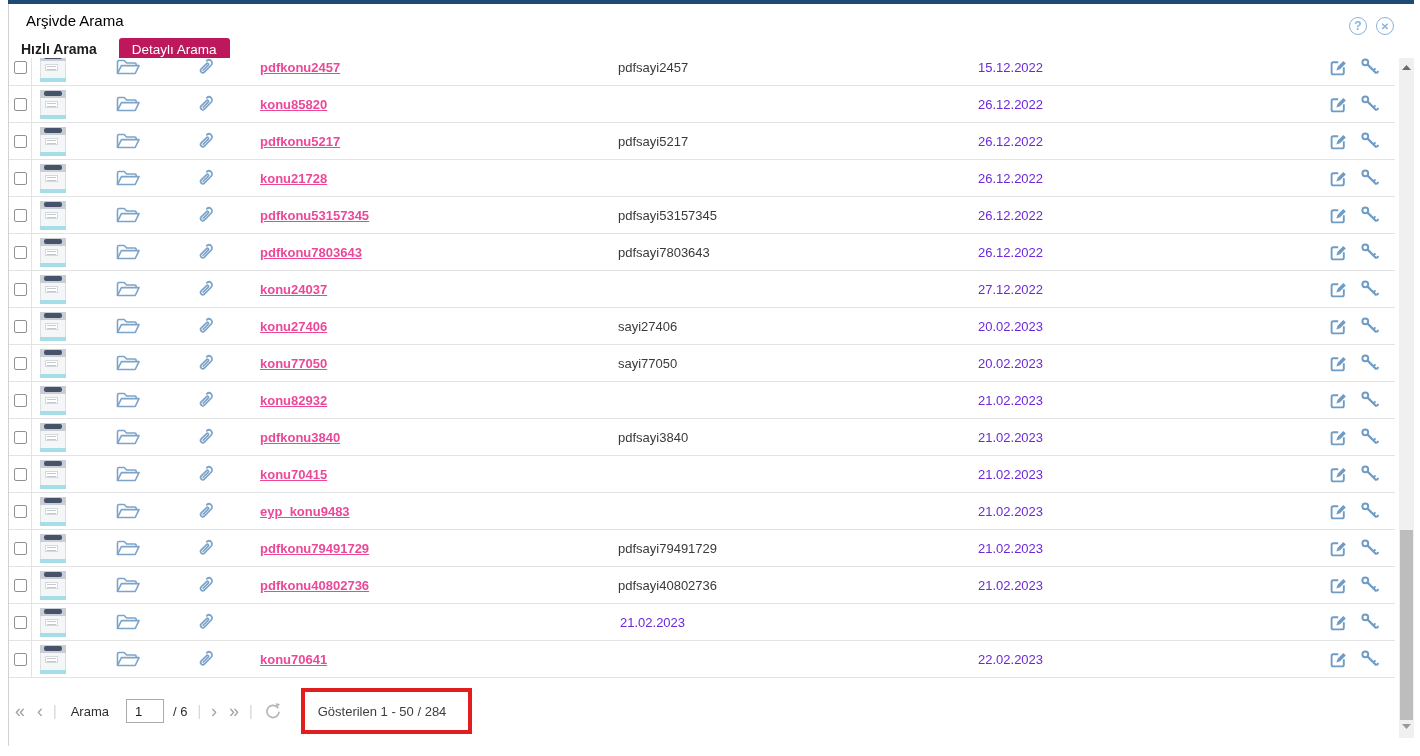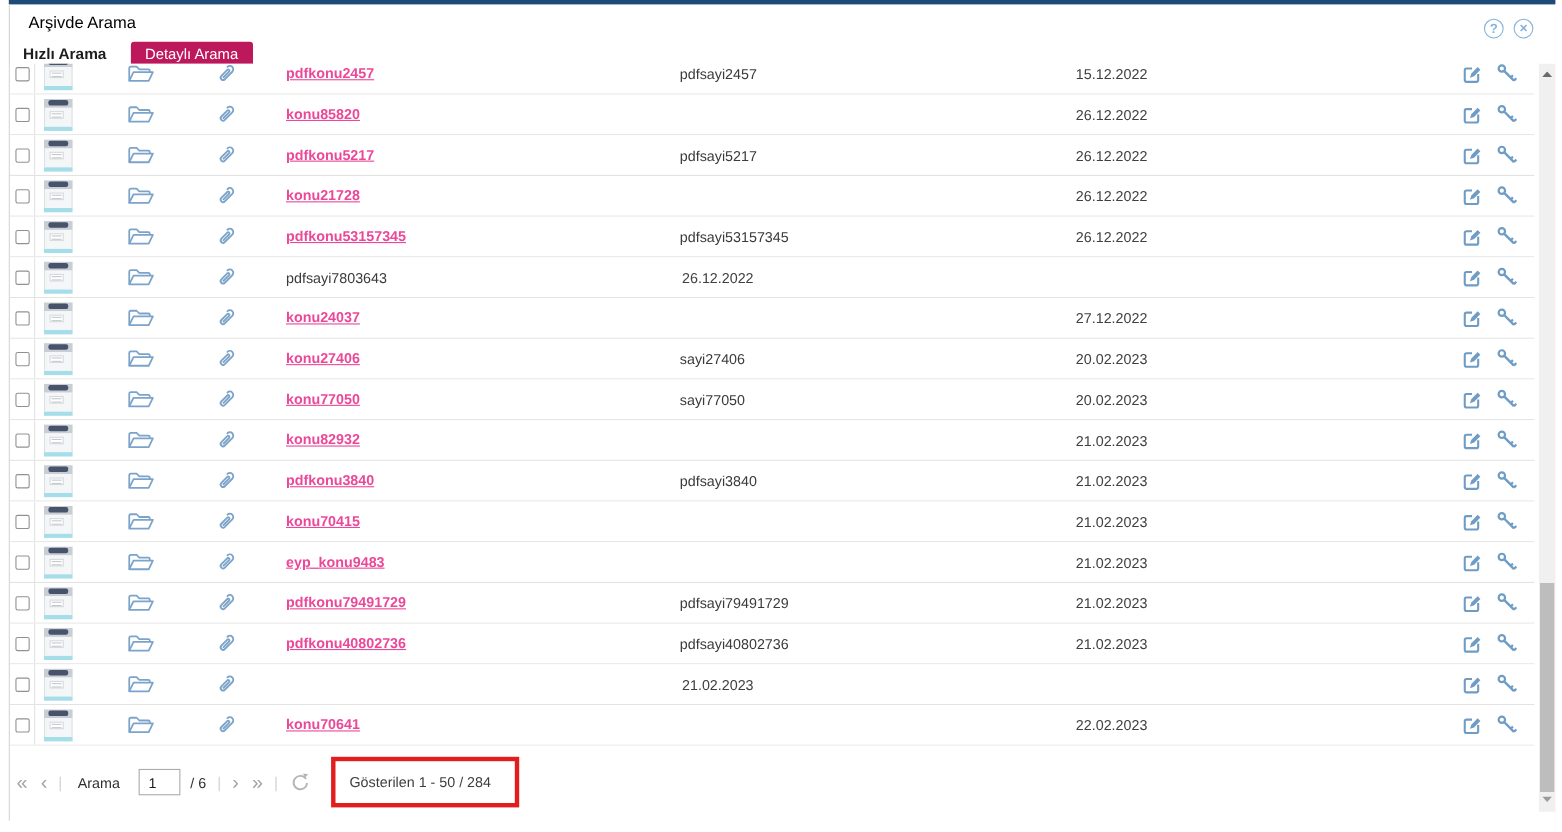--- a/index.html
+++ b/index.html
@@ -24,21 +24,21 @@
   .viewport { position:absolute; top:58px; left:9px; width:1386px; height:620px; overflow:hidden; background:#fff; }
   .rows { margin-top:-9px; }
   .row { height:37px; display:flex; align-items:center; border-bottom:1px solid #e3e3e3; background:#fff; }
   .cell-check { width:23px; align-self:stretch; display:flex; align-items:center; justify-content:center; border-right:1px solid #e3e3e3; }
   .cb { width:13px; height:13px; border:1px solid #919191; border-radius:2px; background:#fff; cursor:pointer; }
   .cell-archive { width:42px; display:flex; justify-content:center; }
   .cell-folder { width:108px; display:flex; justify-content:center; }
   .cell-clip { width:45px; display:flex; justify-content:center; }
   .cell-konu { width:358px; padding-left:33px; }
   .cell-sayi { width:360px; padding-left:33px; font-size:13px; color:#3a3a3a; }
-  .cell-date { flex:1; padding-left:33px; font-size:13px; color:#404040; }
+  .cell-date { flex:1; padding-left:33px; font-size:13px; color:#6d28d9; }
   .cell-actions { width:95px; display:flex; gap:10px; justify-content:flex-start; padding-left:27px; }
   .konu-link { font-size:13px; font-weight:bold; color:#ec4899; text-decoration:underline; cursor:pointer; }
 
   
   .box-icon { width:26px; height:29px; }
   .box-lid { height:8px; background:#c9ced4; position:relative; }
   .box-lid-handle { position:absolute; left:4px; top:1.5px; width:18px; height:5px; background:#47536b; border-radius:2px; }
   .box-body { height:17px; background:#f4f6f7; border-left:1px solid #dde1e4; border-right:1px solid #dde1e4; position:relative; }
   .box-label { position:absolute; left:4px; top:3px; width:13px; height:7px; background:#fff; border:1px solid #d4d9dc; }
   .box-label i { display:block; height:1px; background:#c3c9cd; margin:1.5px 1px 0 1px; }
@@ -405,20 +405,23 @@
       </span>
     </div>
     <div class="cell-clip">
       <span>
         <svg class="ico" width="23" height="23" viewBox="0 0 23 23">
           <g transform="rotate(45 11.5 11.5)">
             <path d="M8.4 5.2 a3.1 3.1 0 0 1 6.2 0 v9.6 a2.2 2.2 0 0 1 -4.4 0 V7.2 a1.15 1.15 0 0 1 2.3 0 v7.2" fill="none" stroke="#7ca3c9" stroke-width="1.7" stroke-linecap="round"></path>
           </g>
         </svg>
       </span>
+    </div>
+    <div class="cell-konu">
+      <span class="konu-link">pdfkonu7803643</span>
     </div>
     <div class="cell-sayi">pdfsayi7803643</div>
     <div class="cell-date">26.12.2022</div>
     <div class="cell-actions">
       <span>
         <svg class="ico" width="22" height="22" viewBox="0 0 22 22">
           <path d="M16.8 11.2 V16.8 Q16.8 18.4 15.2 18.4 H6.2 Q4.6 18.4 4.6 16.8 V7.8 Q4.6 6.2 6.2 6.2 H11.2" fill="none" stroke="#6f9cc5" stroke-width="1.9"></path>
           <path d="M9.3 14.6 L10.6 10.8 L16.3 5.0 L18.8 7.5 L13.1 13.3 Z" fill="#6f9cc5"></path>
         </svg>
       </span>

